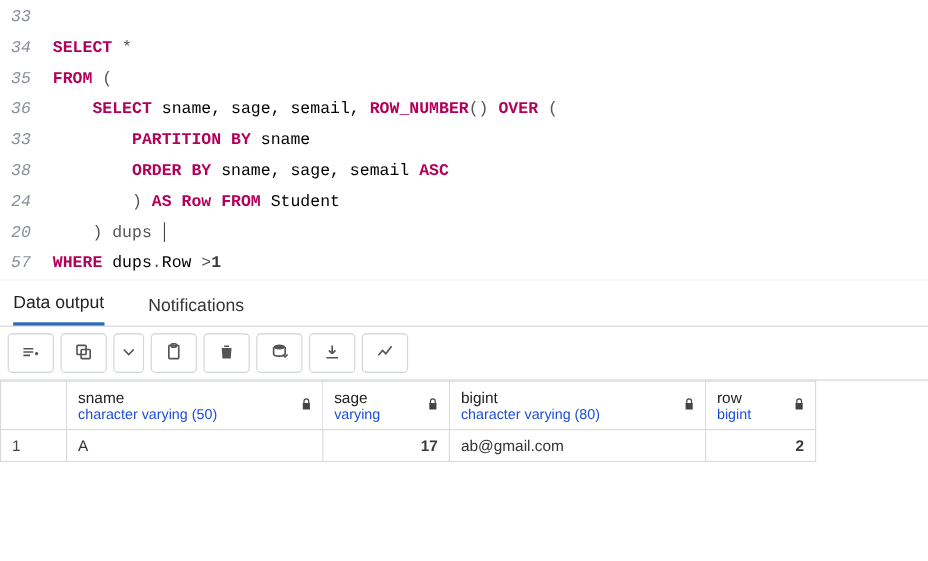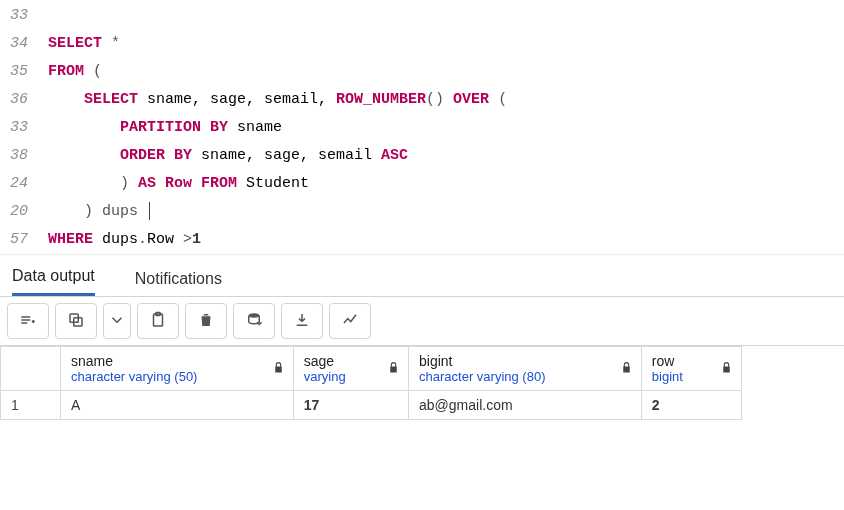--- a/index.html
+++ b/index.html
@@ -107,21 +107,21 @@
   }
   .ghcell .colname { color: #222; }
   .ghcell .coltype { color: #1d4ed8; font-size: 13px; }
   .lockwrap {
     position: absolute;
     right: 8px;
     top: 50%;
     transform: translateY(-50%);
     color: #444;
   }
-  .gcell.num { }
+  .gcell.num { text-align: right; }
 </style>
 </head>
 <body>
 
 <div class="editor">
   <div class="gutter" id="gutter">
       <div>33</div>
       <div>34</div>
       <div>35</div>
       <div>36</div>

